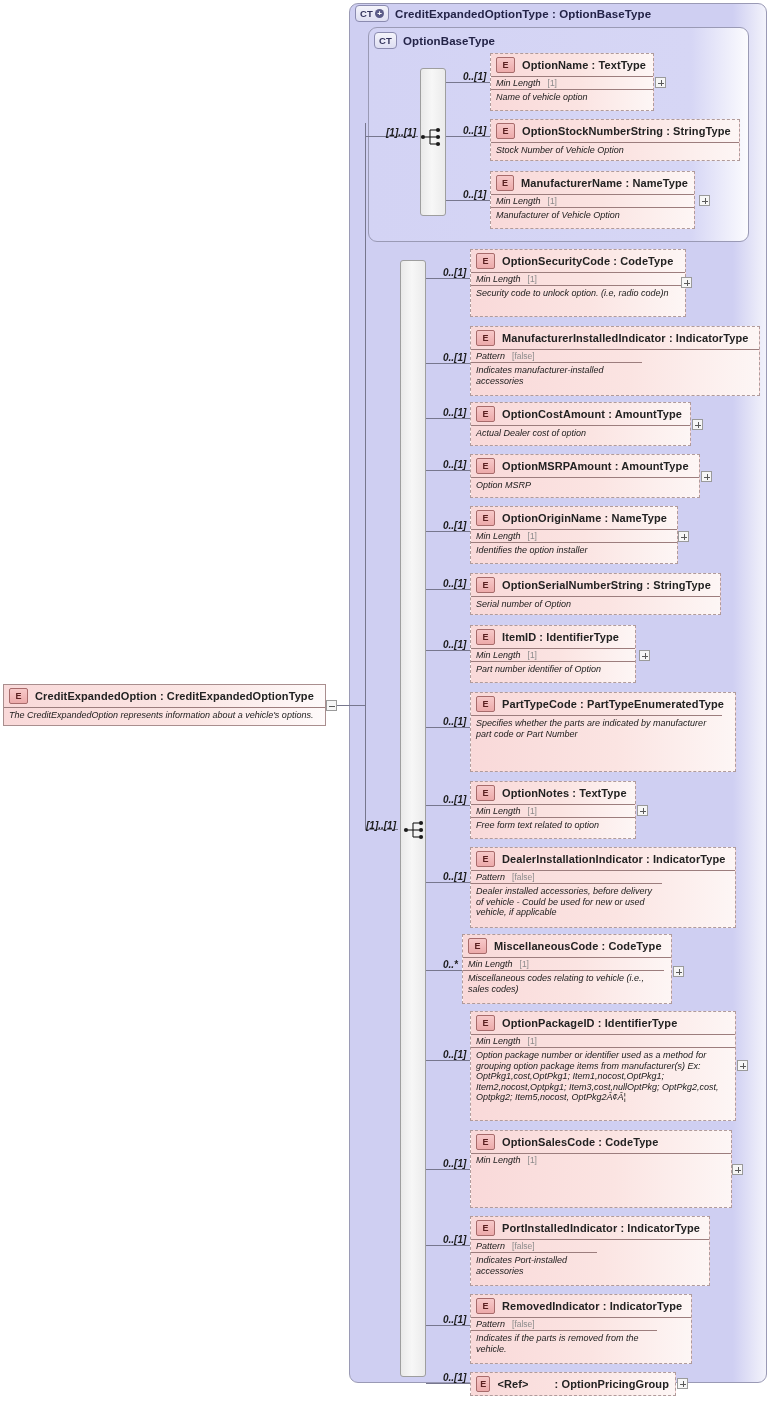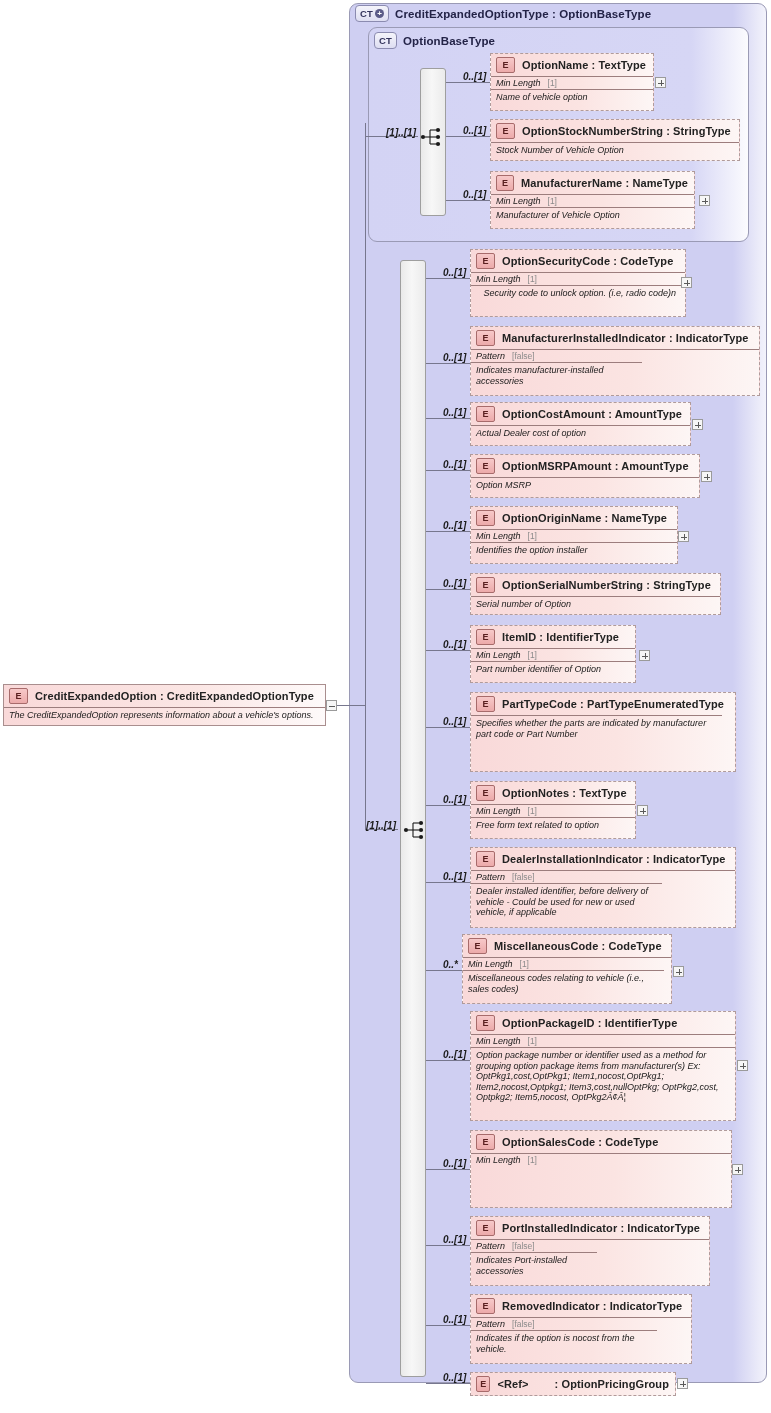--- a/index.html
+++ b/index.html
@@ -284,21 +284,21 @@
   <div class="hline" style="left:426px;top:278px;width:44px;"></div>
   <span class="card" style="left:443px;top:267px;">0..[1]</span>
   <div class="node" style="left:470px;top:249px;width:216px;height:68px;">
     <div class="node-head">
       <span class="e-badge">E</span>
       <span class="node-title">OptionSecurityCode : CodeType</span>
     </div>
     <div class="facet">
       <span class="fname">Min Length</span><span class="fval">[1]</span>
     </div>
-    <div class="doc" style="max-width:200px;text-align:right;">Security code to unlock option. (i.e, radio code)n</div>
+    <div class="doc" style="max-width:200px;">Security code to unlock option. (i.e, radio code)n</div>
   </div>
   <div class="expander plus" style="left:681px;top:277px;"></div>
 
   <div class="hline" style="left:426px;top:363px;width:44px;"></div>
   <span class="card" style="left:443px;top:352px;">0..[1]</span>
   <div class="node" style="left:470px;top:326px;width:290px;height:70px;">
     <div class="node-head">
       <span class="e-badge">E</span>
       <span class="node-title">ManufacturerInstalledIndicator : IndicatorType</span>
     </div>
@@ -395,21 +395,21 @@
   <div class="hline" style="left:426px;top:882px;width:44px;"></div>
   <span class="card" style="left:443px;top:871px;">0..[1]</span>
   <div class="node" style="left:470px;top:847px;width:266px;height:81px;">
     <div class="node-head">
       <span class="e-badge">E</span>
       <span class="node-title">DealerInstallationIndicator : IndicatorType</span>
     </div>
     <div class="facet">
       <span class="fname">Pattern</span><span class="fval">[false]</span>
     </div>
-    <div class="doc" style="max-width:180px;white-space:pre-line;">Dealer installed identifier, before delivery of    vehicle - Could be used for new or used vehicle, if applicable</div>
+    <div class="doc" style="max-width:180px;white-space:pre-line;">Dealer installed accessories, before delivery of    vehicle - Could be used for new or used vehicle, if applicable</div>
   </div>
 
   <div class="hline" style="left:426px;top:970px;width:44px;"></div>
   <span class="card" style="left:443px;top:959px;">0..*</span>
   <div class="node" style="left:462px;top:934px;width:210px;height:70px;">
     <div class="node-head">
       <span class="e-badge">E</span>
       <span class="node-title">MiscellaneousCode : CodeType</span>
     </div>
     <div class="facet">
@@ -462,21 +462,21 @@
   <div class="hline" style="left:426px;top:1325px;width:44px;"></div>
   <span class="card" style="left:443px;top:1314px;">0..[1]</span>
   <div class="node" style="left:470px;top:1294px;width:222px;height:70px;">
     <div class="node-head">
       <span class="e-badge">E</span>
       <span class="node-title">RemovedIndicator : IndicatorType</span>
     </div>
     <div class="facet">
       <span class="fname">Pattern</span><span class="fval">[false]</span>
     </div>
-    <div class="doc" style="max-width:175px;">Indicates if the option is nocost from the vehicle.</div>
+    <div class="doc" style="max-width:175px;">Indicates if the parts is removed from the vehicle.</div>
   </div>
 
   <div class="hline" style="left:426px;top:1383px;width:44px;"></div>
   <span class="card" style="left:443px;top:1372px;">0..[1]</span>
   <div class="node" style="left:470px;top:1372px;width:206px;height:24px;">
     <div class="node-head">
       <span class="e-badge">E</span>
       <span class="node-title"><span>&lt;Ref&gt;</span><span class="gap"></span><span>: OptionPricingGroup</span></span>
     </div>
   </div>

